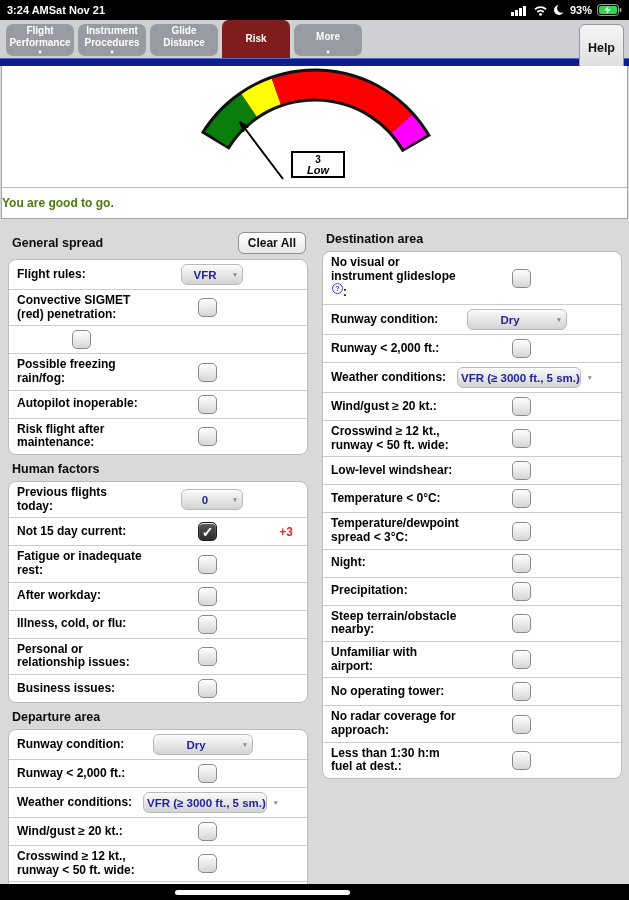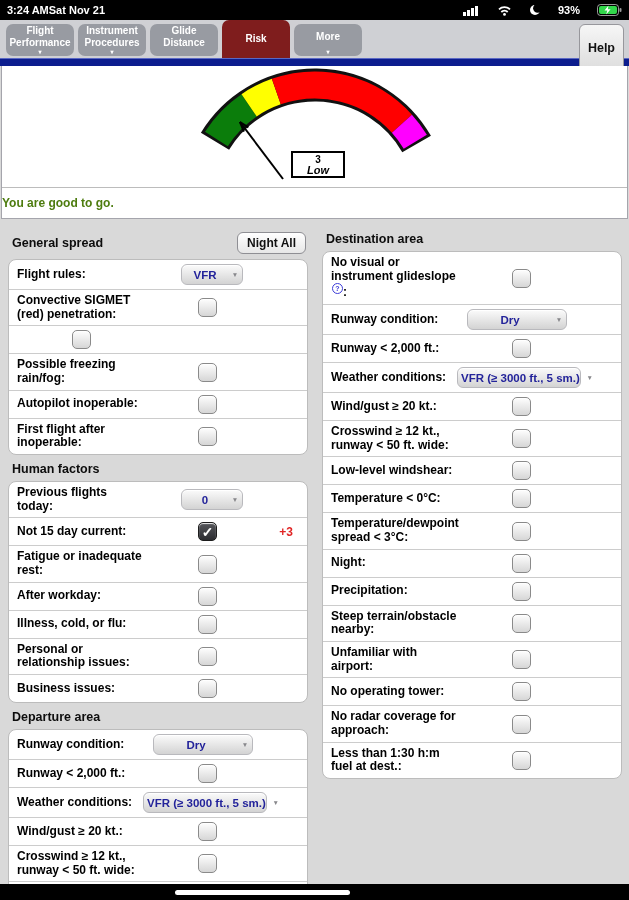--- a/index.html
+++ b/index.html
@@ -3,21 +3,21 @@
 <meta charset="utf-8">
 <style>
   html,body{margin:0;padding:0;background:#000;}
   .screen{position:relative;width:629px;height:900px;margin:0 auto;overflow:hidden;
     font-family:"Liberation Sans",sans-serif;background:#d9d9d9;}
 
   
   .statusbar{height:20px;background:#000;color:#fff;display:flex;justify-content:space-between;
     align-items:center;padding:0 7px;font-size:11px;font-weight:bold;}
   .sb-left{display:flex;align-items:center;}
-  .sb-right{display:flex;gap:17px;align-items:center;}
+  .sb-right{display:flex;gap:5px;align-items:center;}
   .sb-right svg{display:block;}
 
   
   .tabbar{height:38px;background:#cfd0d4;display:flex;align-items:flex-end;padding:0 4px;
     position:relative;box-sizing:border-box;}
   .tab{width:68px;margin:0 2px;height:32px;margin-bottom:2px;background:#989ba2;border-radius:7px;
     color:#fff;font-weight:bold;font-size:10px;line-height:1.12;text-align:center;
     display:flex;flex-direction:column;justify-content:center;position:relative;
     padding:0 2px 7px 2px;box-sizing:border-box;cursor:default;}
   .tab .tab-arrow{position:absolute;bottom:0;left:0;right:0;font-size:6px;color:#fff;line-height:7px;}
@@ -154,21 +154,21 @@
       <div>3</div>
       <div class="lvl">Low</div>
     </div>
     <div class="verdict-row">You are good to go.</div>
   </div>
 
   <div class="content">
     <div class="col" id="left-col">
         <div class="section-header">
           <span>General spread</span>
-          <button class="clear-all">Night All</button>
+          <button class="clear-all">Clear All</button>
         </div>
         <div class="group">
           <div class="row">
             <div class="row-label">Flight rules:</div>
             <div class="row-control">
               <div class="picker picker-sm">
                 <span class="picker-value">VFR</span>
                 <span class="picker-arrow">▼</span>
               </div>
             </div>
@@ -190,21 +190,21 @@
               <div class="checkbox"></div>
             </div>
           </div>
           <div class="row">
             <div class="row-label">Autopilot inoperable:</div>
             <div class="row-control">
               <div class="checkbox"></div>
             </div>
           </div>
           <div class="row">
-            <div class="row-label">First flight after inoperable:</div>
+            <div class="row-label">Risk flight after maintenance:</div>
             <div class="row-control">
               <div class="checkbox"></div>
             </div>
           </div>
         </div>
         <div class="section-header">
           <span>Human factors</span>
         </div>
         <div class="group">
           <div class="row">

